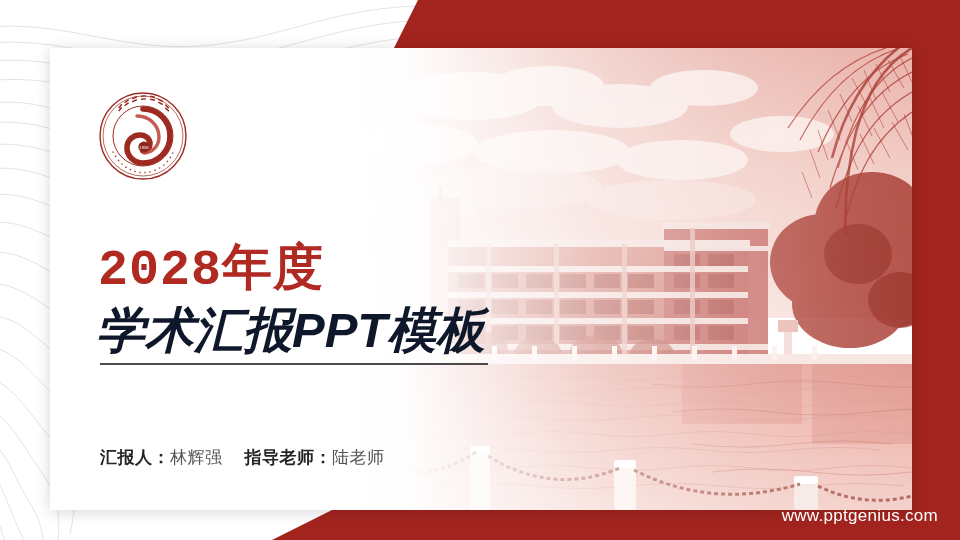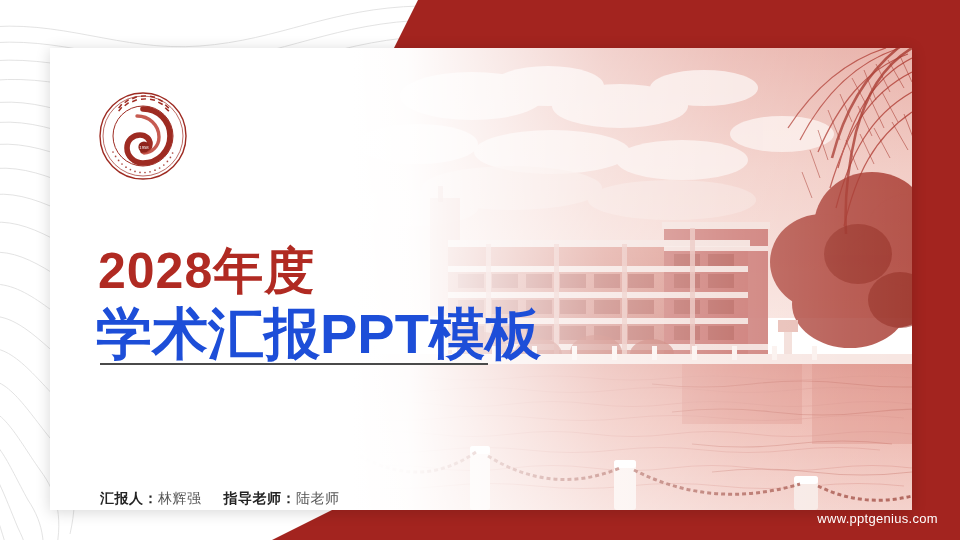--- a/index.html
+++ b/index.html
@@ -87,64 +87,65 @@
 
   #title-year {
     position:absolute;
     left:48px; top:198px;
     font-size:50px;
     font-weight:bold;
     color:#b02a22;
     letter-spacing:1px;
     line-height:1;
     white-space:nowrap;
+    font-family:Liberation Mono, monospace;
   }
   #title-main {
     position:absolute;
     left:46px; top:258px;
-    font-size:56px;
+    font-size:49px;
     font-weight:bold;
-    color:#1d4ed8;
+    color:#0f172a;
     letter-spacing:0px;
     line-height:1;
     white-space:nowrap;
+    font-style:italic;
   }
   #divider {
     position:absolute;
     left:50px; top:315px;
     width:388px; height:2px;
     background:#4a4a4a;
   }
   #subtitle {
     position:absolute;
     left:50px; top:335px;
     font-size:19px;
     color:#5b5b5b;
     letter-spacing:2px;
     white-space:nowrap;
   }
   #byline {
     position:absolute;
     left:50px; top:398px;
-    font-size:14px;
+    font-size:17px;
     color:#3a3a3a;
     white-space:nowrap;
     letter-spacing:0.5px;
-    margin-top:44px;
   }
   #byline .lbl { font-weight:bold; color:#242424; }
   #byline .val { color:#555555; }
   #byline .gap { display:inline-block; width:22px; }
 
   
   #footer-url {
     position:absolute;
     right:22px; bottom:14px;
     color:#ffffff;
-    font-size:13px;
+    font-size:17px;
     letter-spacing:0.3px;
     z-index:12;
   }
 </style>
 </head>
 <body>
 
 <div id="slide">
 
   <svg class="bg-waves" viewBox="0 0 960 540" preserveAspectRatio="none" aria-hidden="true">

